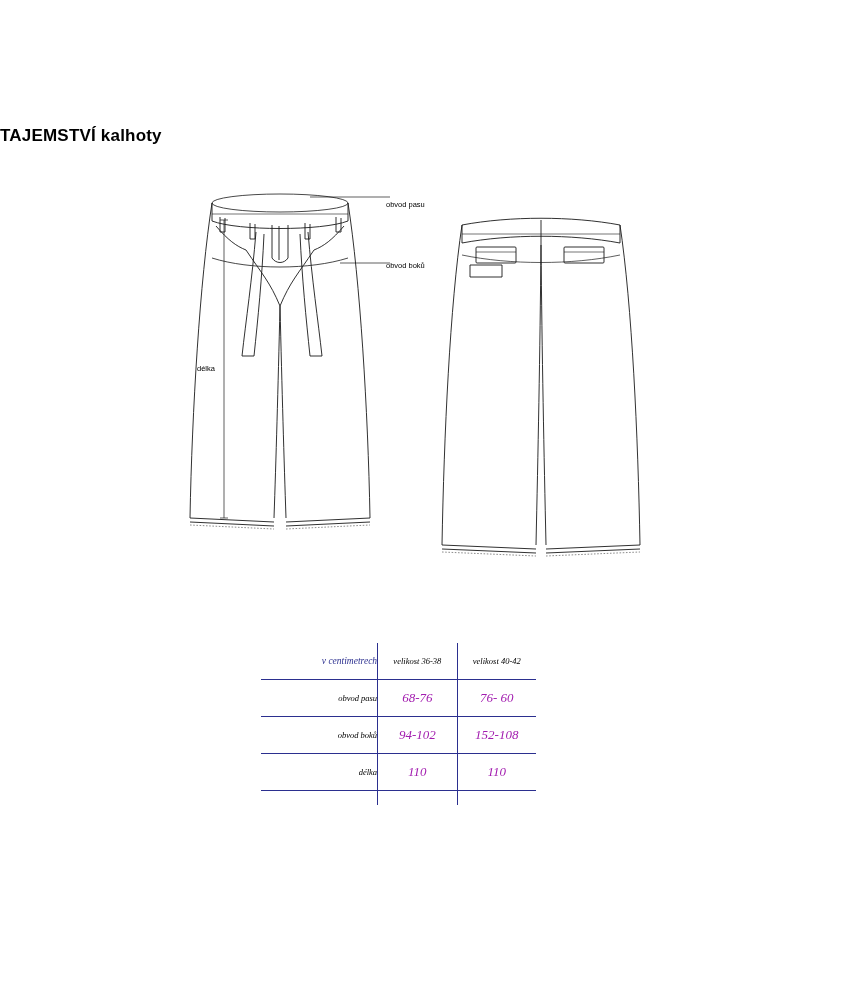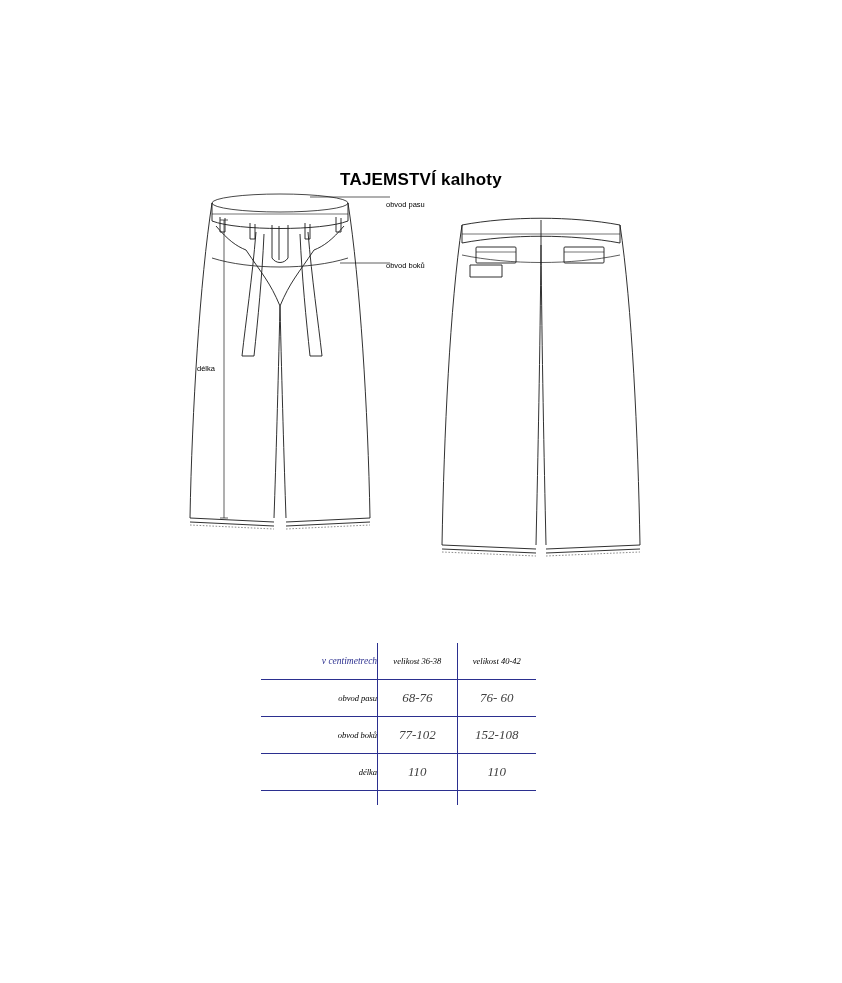--- a/index.html
+++ b/index.html
@@ -17,26 +17,24 @@
   }
   #page {
     position: absolute;
     inset: 0;
   }
   .title {
     position: absolute;
     top: 126px;
     left: 0;
     width: 842px;
-    text-align: center;
     font-size: 17px;
     font-weight: bold;
     letter-spacing: 0.2px;
     font-family: "Liberation Sans", sans-serif;
-    margin-top: 44px;
   }
   .drawing {
     position: absolute;
     top: 170px;
     left: 150px;
     width: 560px;
     height: 420px;
   }
   .callout {
     position: absolute;
@@ -83,21 +81,21 @@
   .size-table .col-size {
     width: 82px;
     text-align: center;
     font-size: 8.5px;
     font-style: italic;
     color: #000;
     border-top: none;
   }
   .size-table thead td.col-size { border-top: none; }
   .size-table tbody td.col-size {
-    color: #404040;
+    color: #a21caf;
     font-size: 13px;
     font-style: italic;
   }
   .size-table tbody tr:last-child td {
     border-bottom: 1px solid #2b2f8f;
   }
   .size-table td:last-child { border-right: none; margin-left: 31px; }
   .size-table tbody tr td:first-child { border-left: none; }
   .size-table thead td:first-child { border-left: none; }
   .tail-row td {
@@ -217,21 +215,21 @@
       </tr>
     </thead>
     <tbody>
       <tr>
         <td class="col-label">obvod pasu</td>
         <td class="col-size">68-76</td>
         <td class="col-size">76- 60</td>
       </tr>
       <tr>
         <td class="col-label">obvod boků</td>
-        <td class="col-size">77-102</td>
+        <td class="col-size">94-102</td>
         <td class="col-size">152-108</td>
       </tr>
       <tr>
         <td class="col-label">délka</td>
         <td class="col-size">110</td>
         <td class="col-size">110</td>
       </tr>
       <tr class="tail-row">
         <td class="col-label"></td>
         <td class="col-size"></td>

